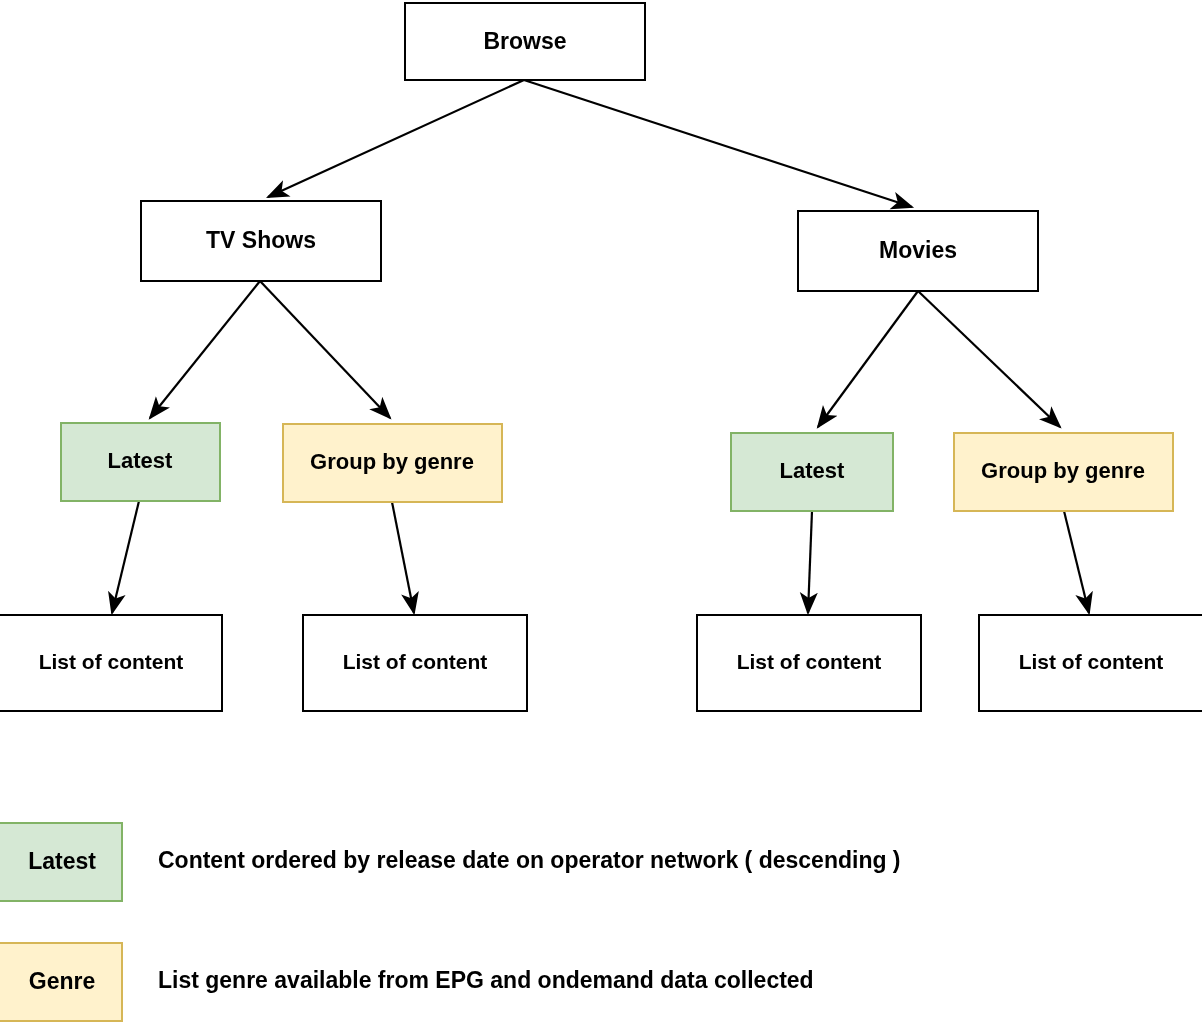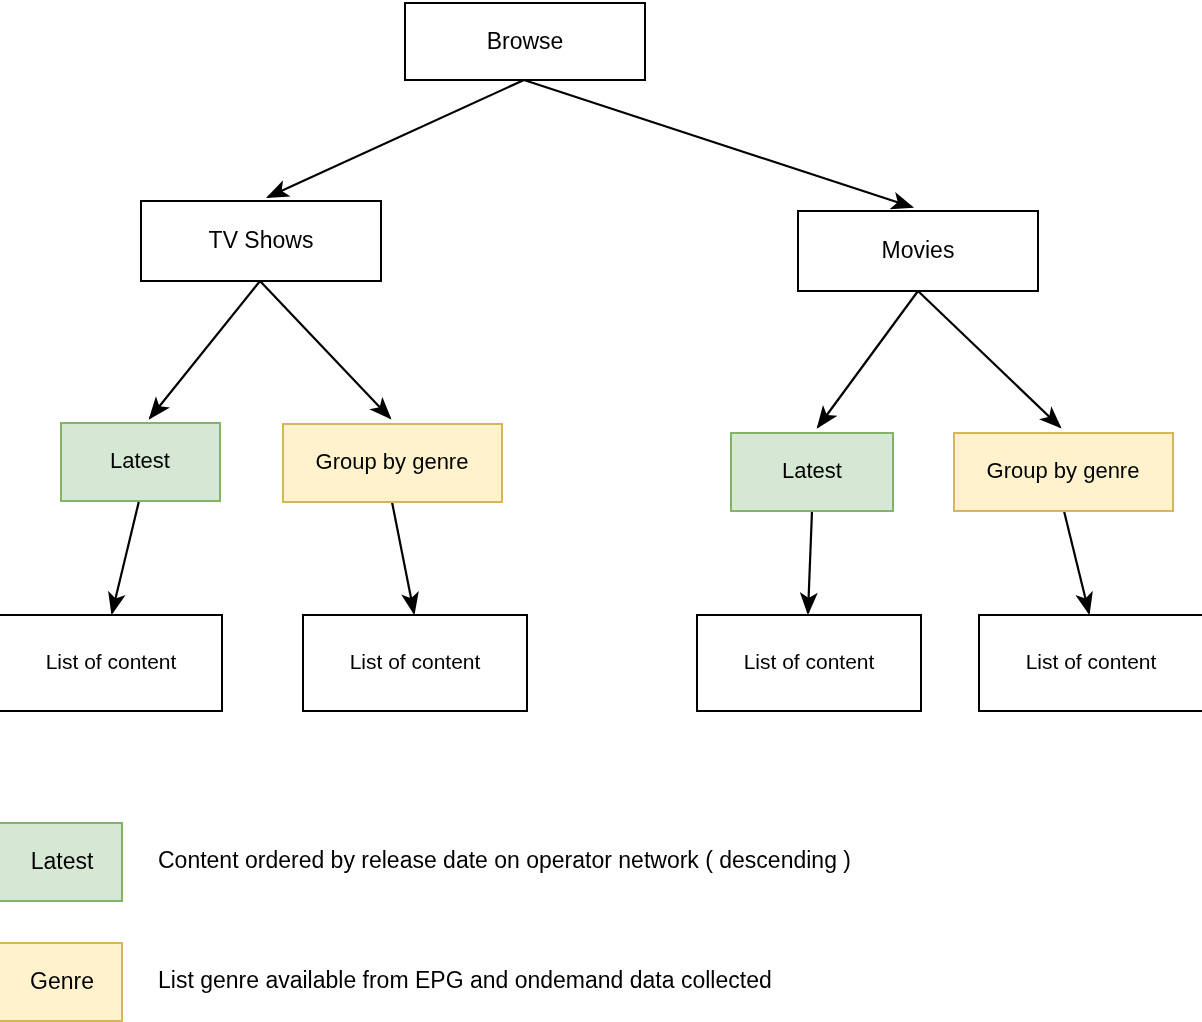--- a/index.html
+++ b/index.html
@@ -10,20 +10,21 @@
   body {
     width: 1202px;
     height: 1022px;
     font-family: "Liberation Sans", sans-serif;
     overflow: hidden;
   }
   #diagram-root {
     position: relative;
     width: 1202px;
     height: 1017px;
+    font-weight: bold;
   }
   svg.flow {
     position: absolute;
     top: 0;
     left: 0;
     width: 1202px;
     height: 1022px;
     display: block;
   }
   .node-rect {

